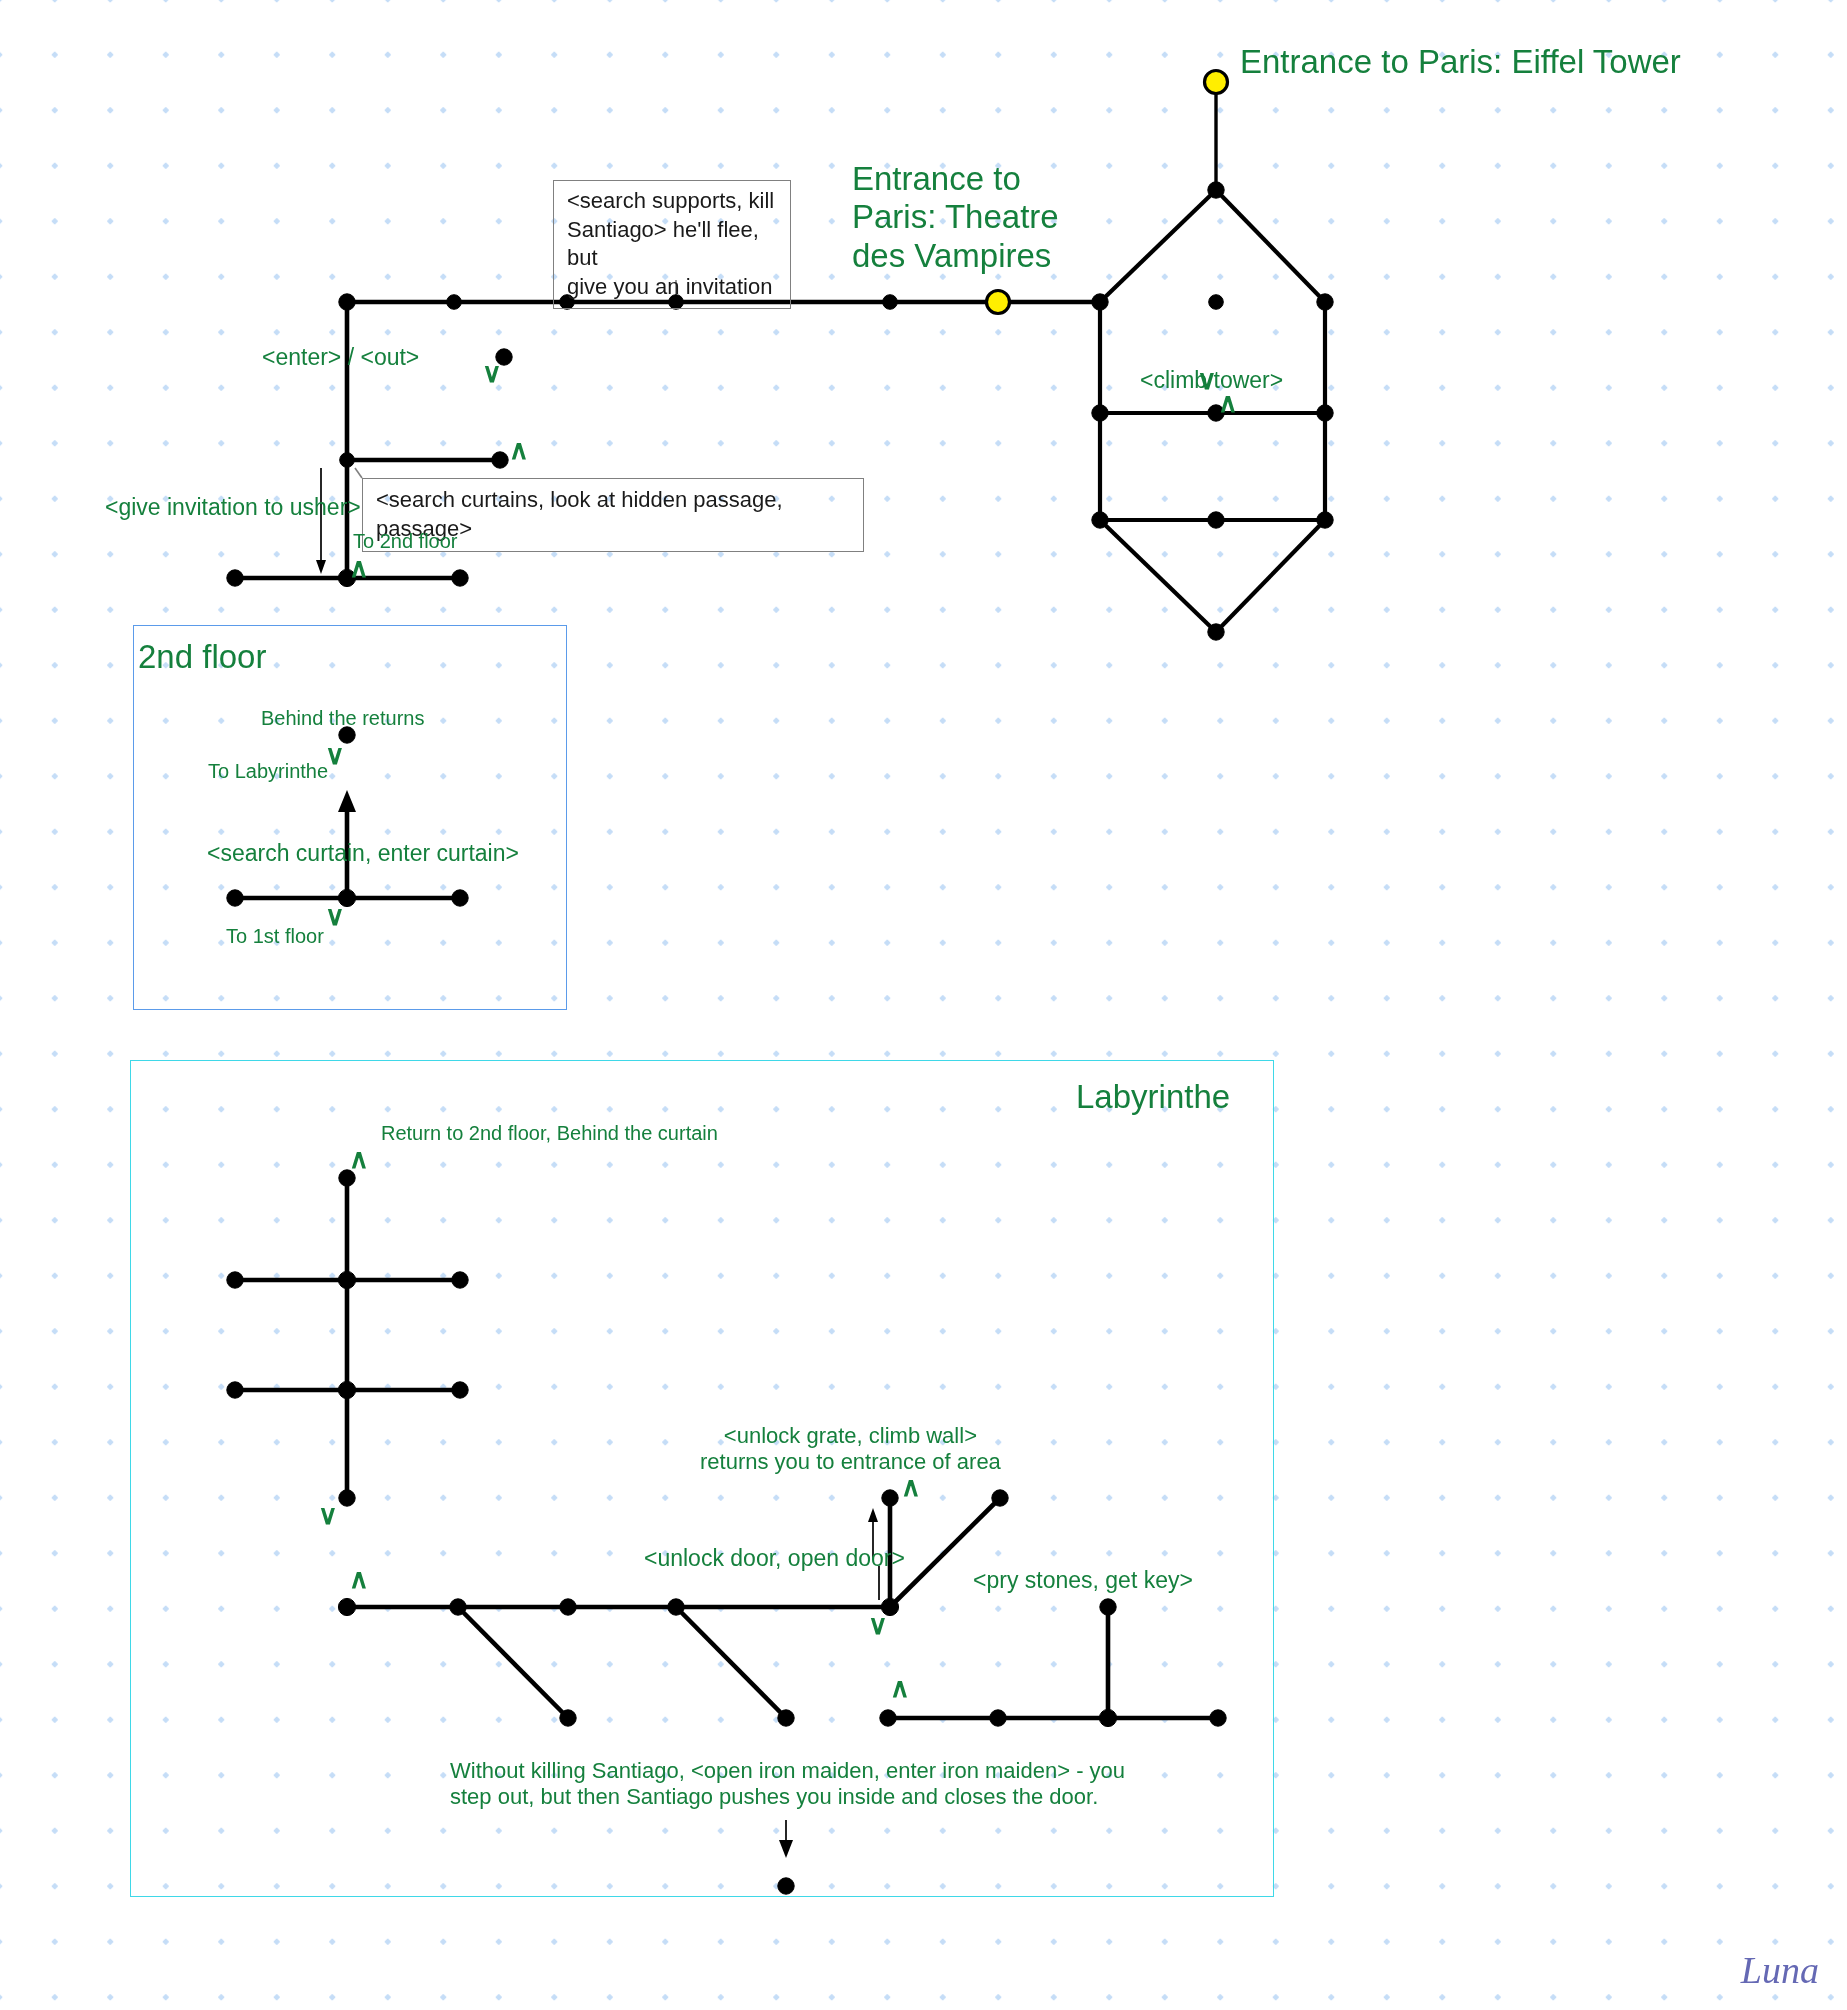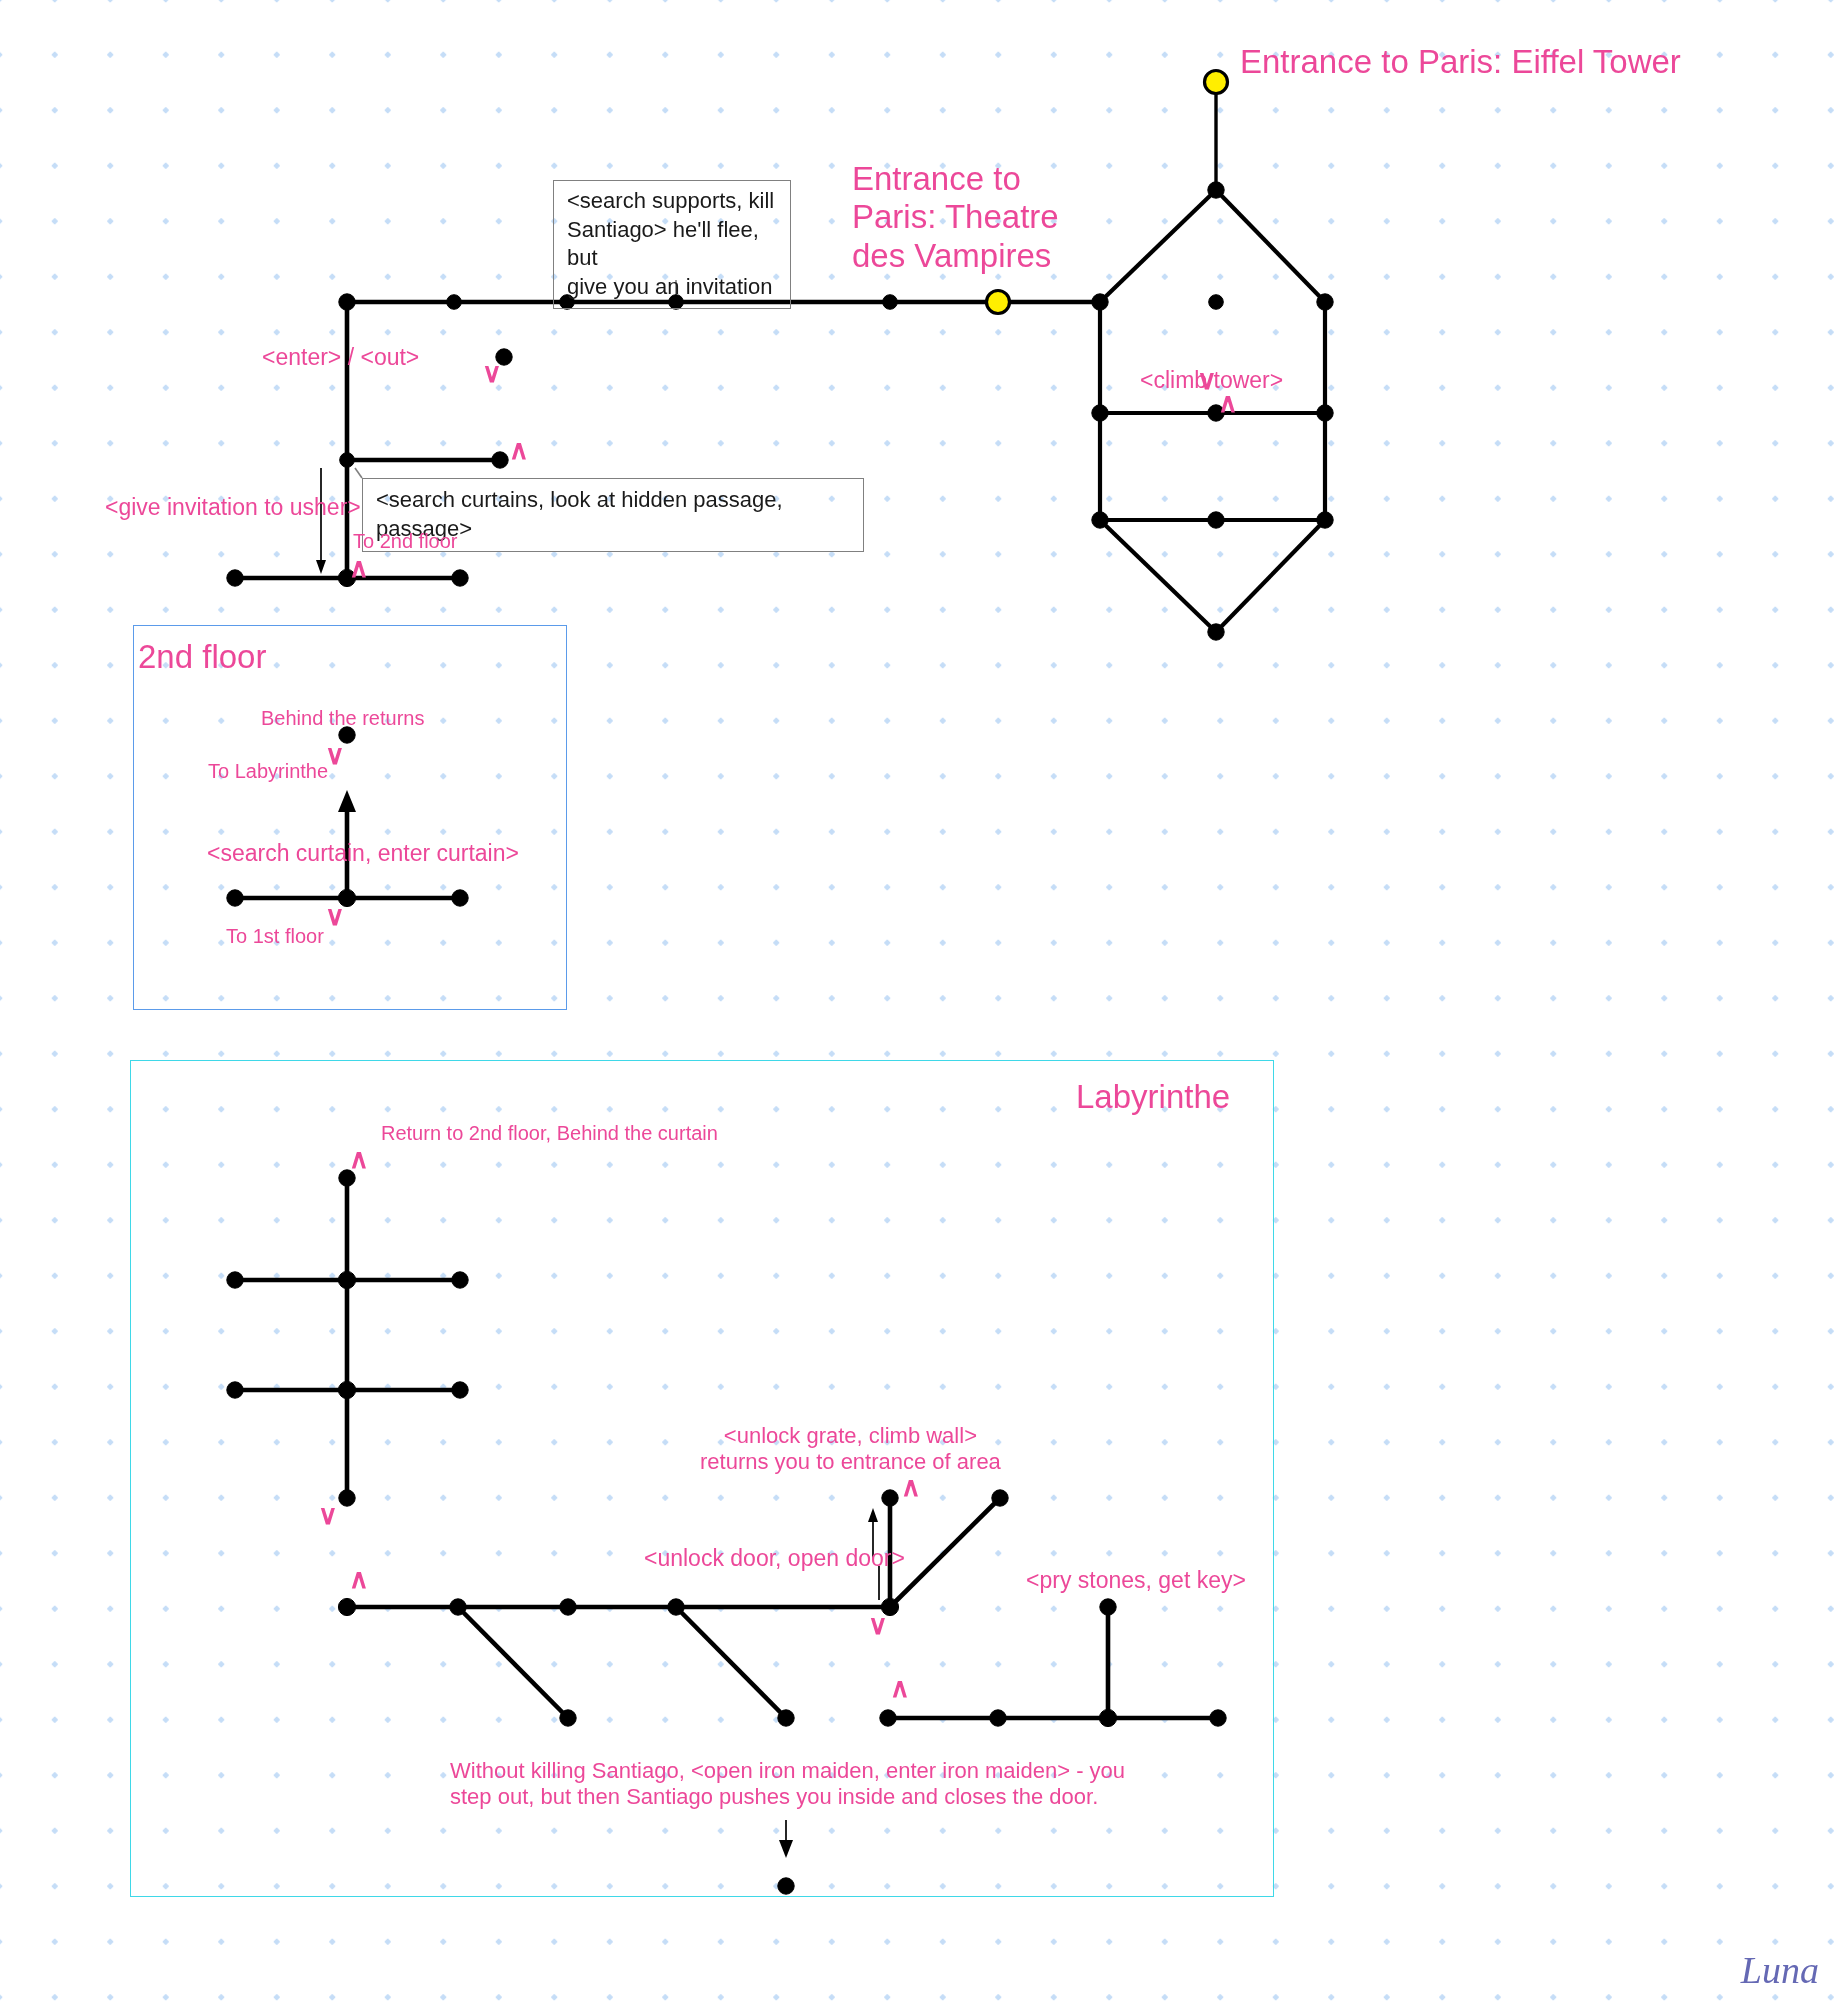--- a/index.html
+++ b/index.html
@@ -11,21 +11,21 @@
     overflow:hidden;
   }
   #grid {
     position:absolute; inset:0;
     background-image: radial-gradient(circle, #c5ddf7 2.6px, rgba(255,255,255,0) 2.9px);
     background-size: 55.5px 55.5px;
     background-position: 27px 27px;
     pointer-events:none;
   }
   svg#map { position:absolute; left:0; top:0; width:1847px; height:2010px; }
-  .lbl { position:absolute; color:#ec4899; white-space:nowrap; line-height:1.16; }
+  .lbl { position:absolute; color:#15803d; white-space:nowrap; line-height:1.16; }
   .title-big { font-size:33px; }
   .title-area { font-size:33px; }
   .node-lbl { font-size:20px; }
   .cmd { font-size:23px; }
   .tip { font-size:22px; }
   .callout {
     position:absolute;
     border:1.6px solid #808080;
     background:transparent;
     color:#1a1a1a;
@@ -217,21 +217,21 @@
 
 <div class="lbl node-lbl" style="left:353px; top:1122px;margin-left:28px;">Return to 2nd floor, Behind the curtain</div>
 <div class="lbl" style="left:349px; top:1144px; font-size:27px; font-weight:bold;">∧</div>
 <div class="lbl" style="left:318px; top:1500px; font-size:27px; font-weight:bold;">∨</div>
 
 <div class="lbl tip" style="left:660px; top:1423px; white-space:pre-line; text-align:center;margin-left:40px;"><span>&lt;unlock grate, climb wall&gt;
 returns you to entrance of area</span></div>
 
 <div class="lbl cmd" style="left:644px; top:1545px;">&lt;unlock door, open door&gt;</div>
 
-<div class="lbl cmd" style="left:1026px; top:1567px;">&lt;pry stones, get key&gt;</div>
+<div class="lbl cmd" style="left:973px; top:1567px;">&lt;pry stones, get key&gt;</div>
 
 <div class="lbl" style="left:349px; top:1564px; font-size:27px; font-weight:bold;">∧</div>
 <div class="lbl" style="left:868px; top:1610px; font-size:27px; font-weight:bold;">∨</div>
 <div class="lbl" style="left:901px; top:1472px; font-size:27px; font-weight:bold;">∧</div>
 <div class="lbl" style="left:890px; top:1673px; font-size:27px; font-weight:bold;">∧</div>
 
 <div class="lbl tip" style="left:450px; top:1758px; white-space:pre-line;"><span>Without killing Santiago, &lt;open iron maiden, enter iron maiden&gt; - you
 step out, but then Santiago pushes you inside and closes the door.</span></div>
 
 <div class="sig">Luna</div>

